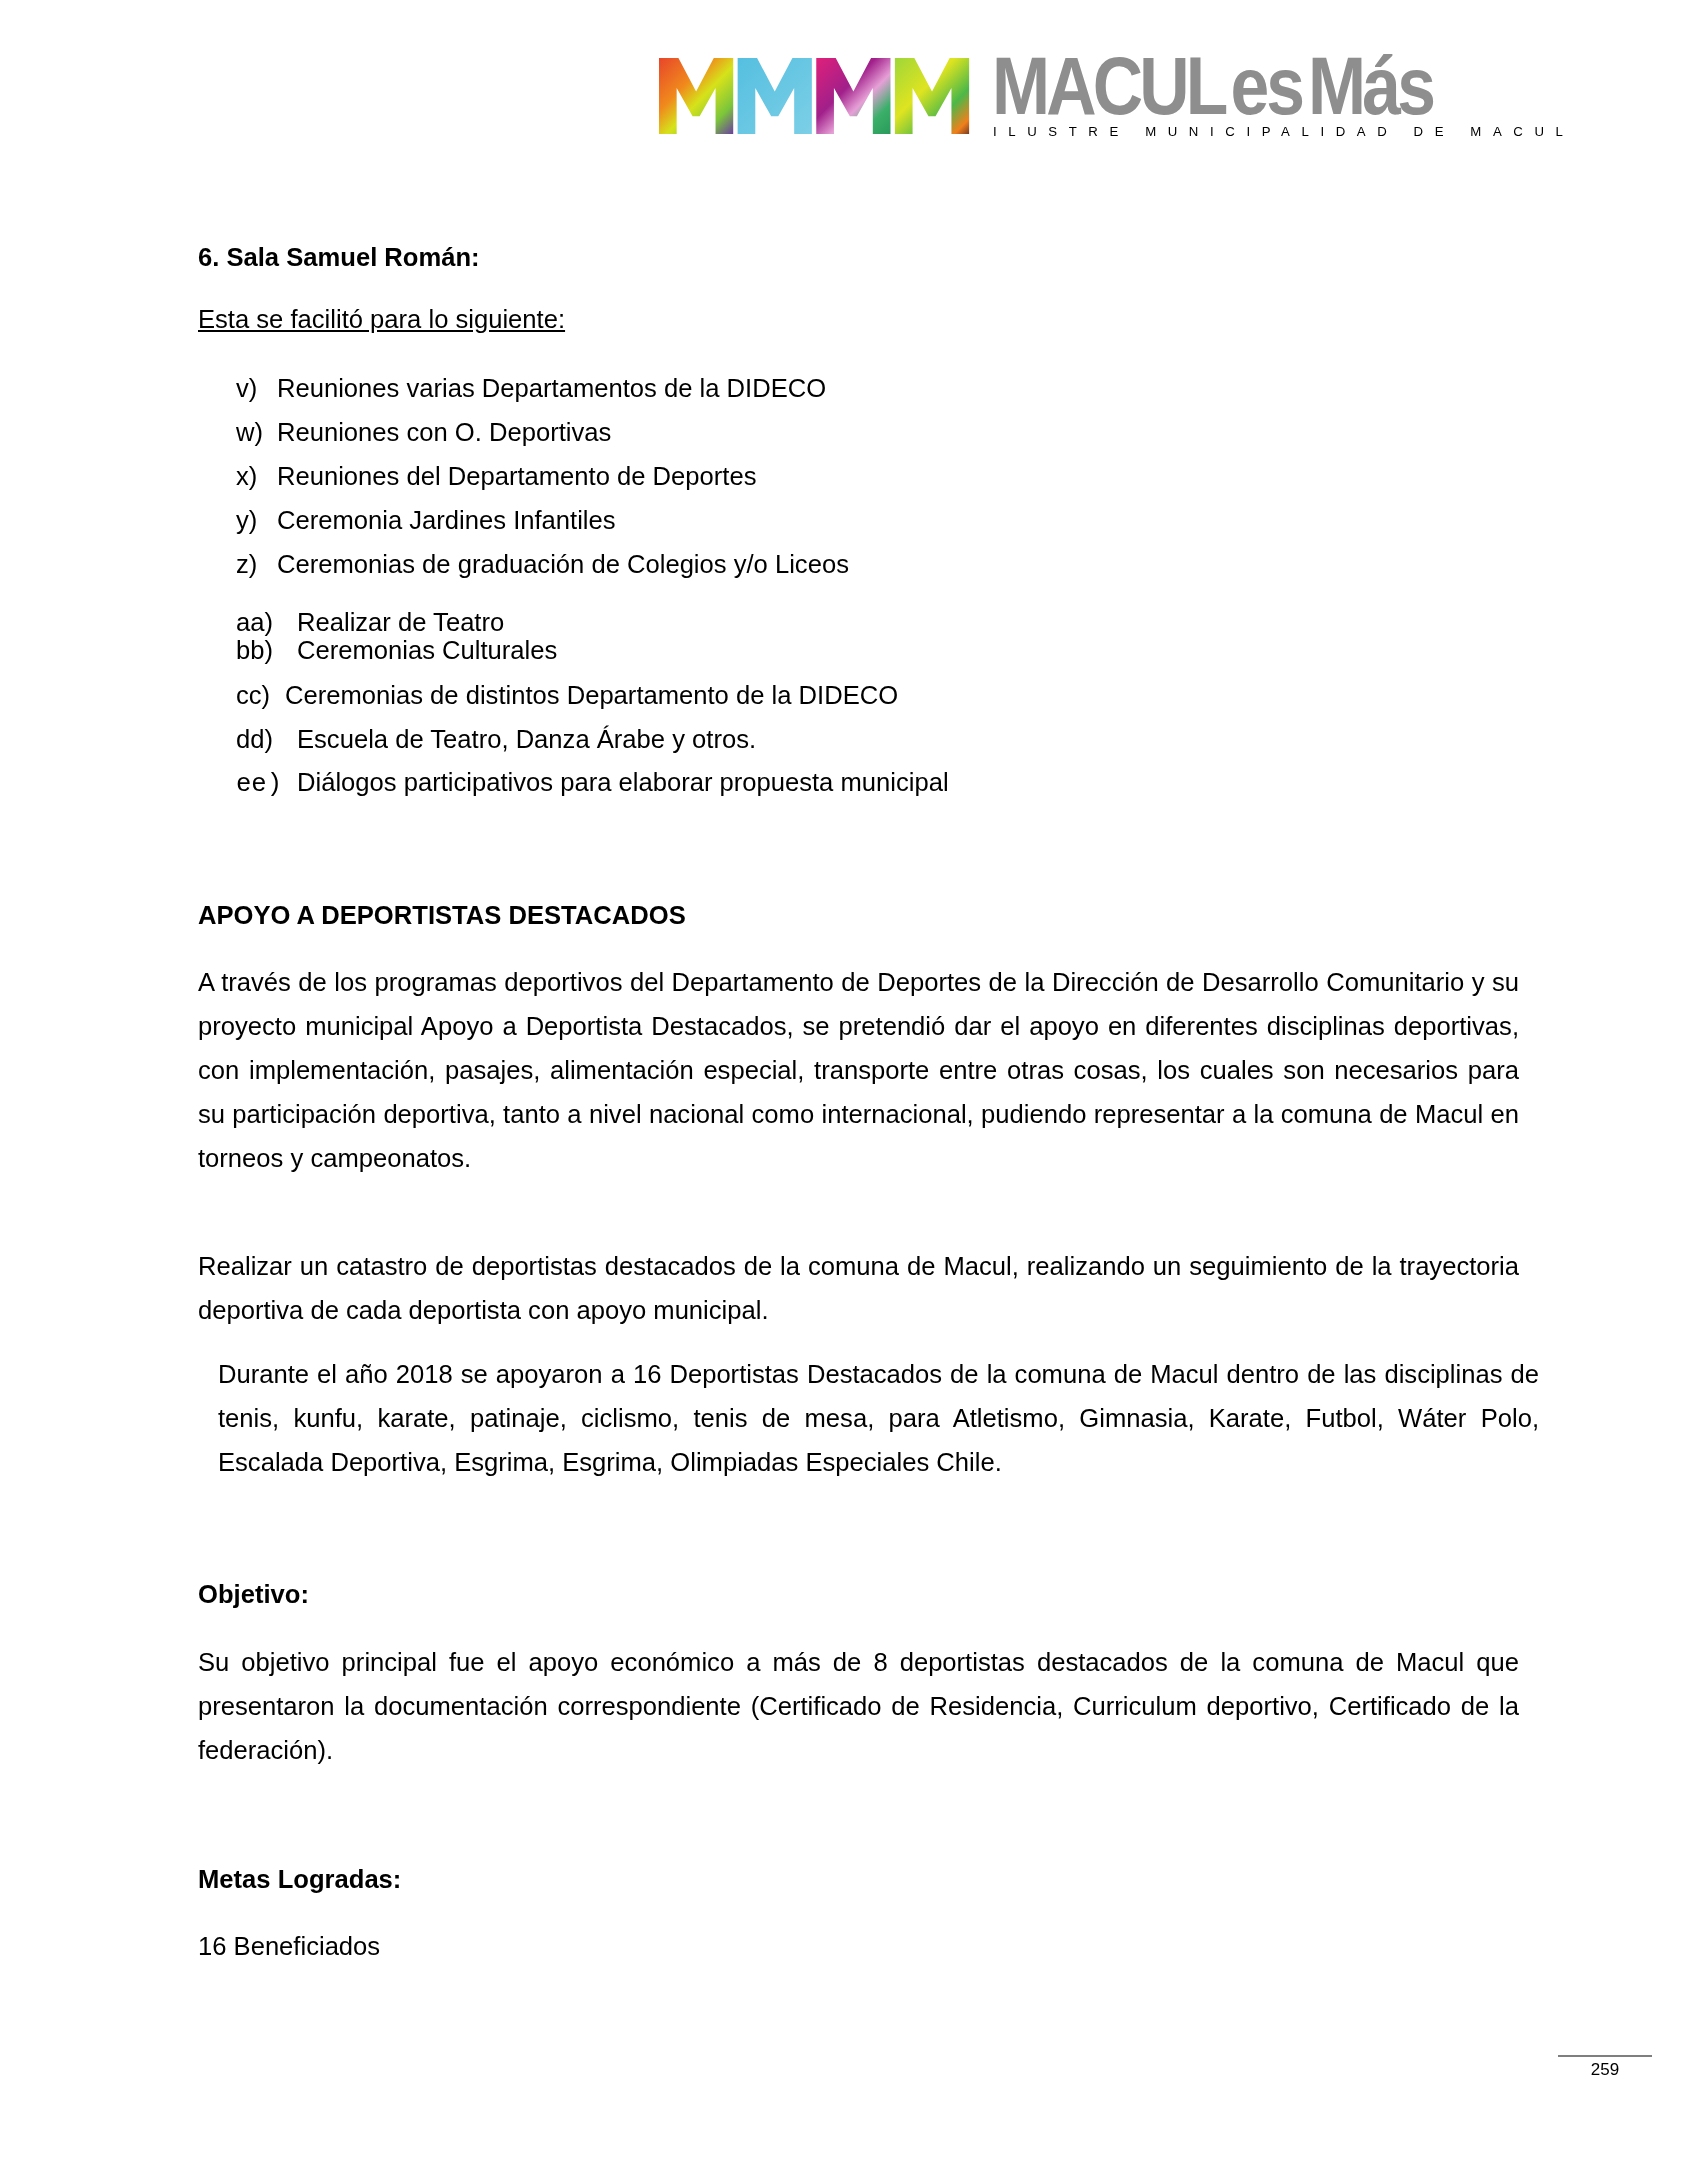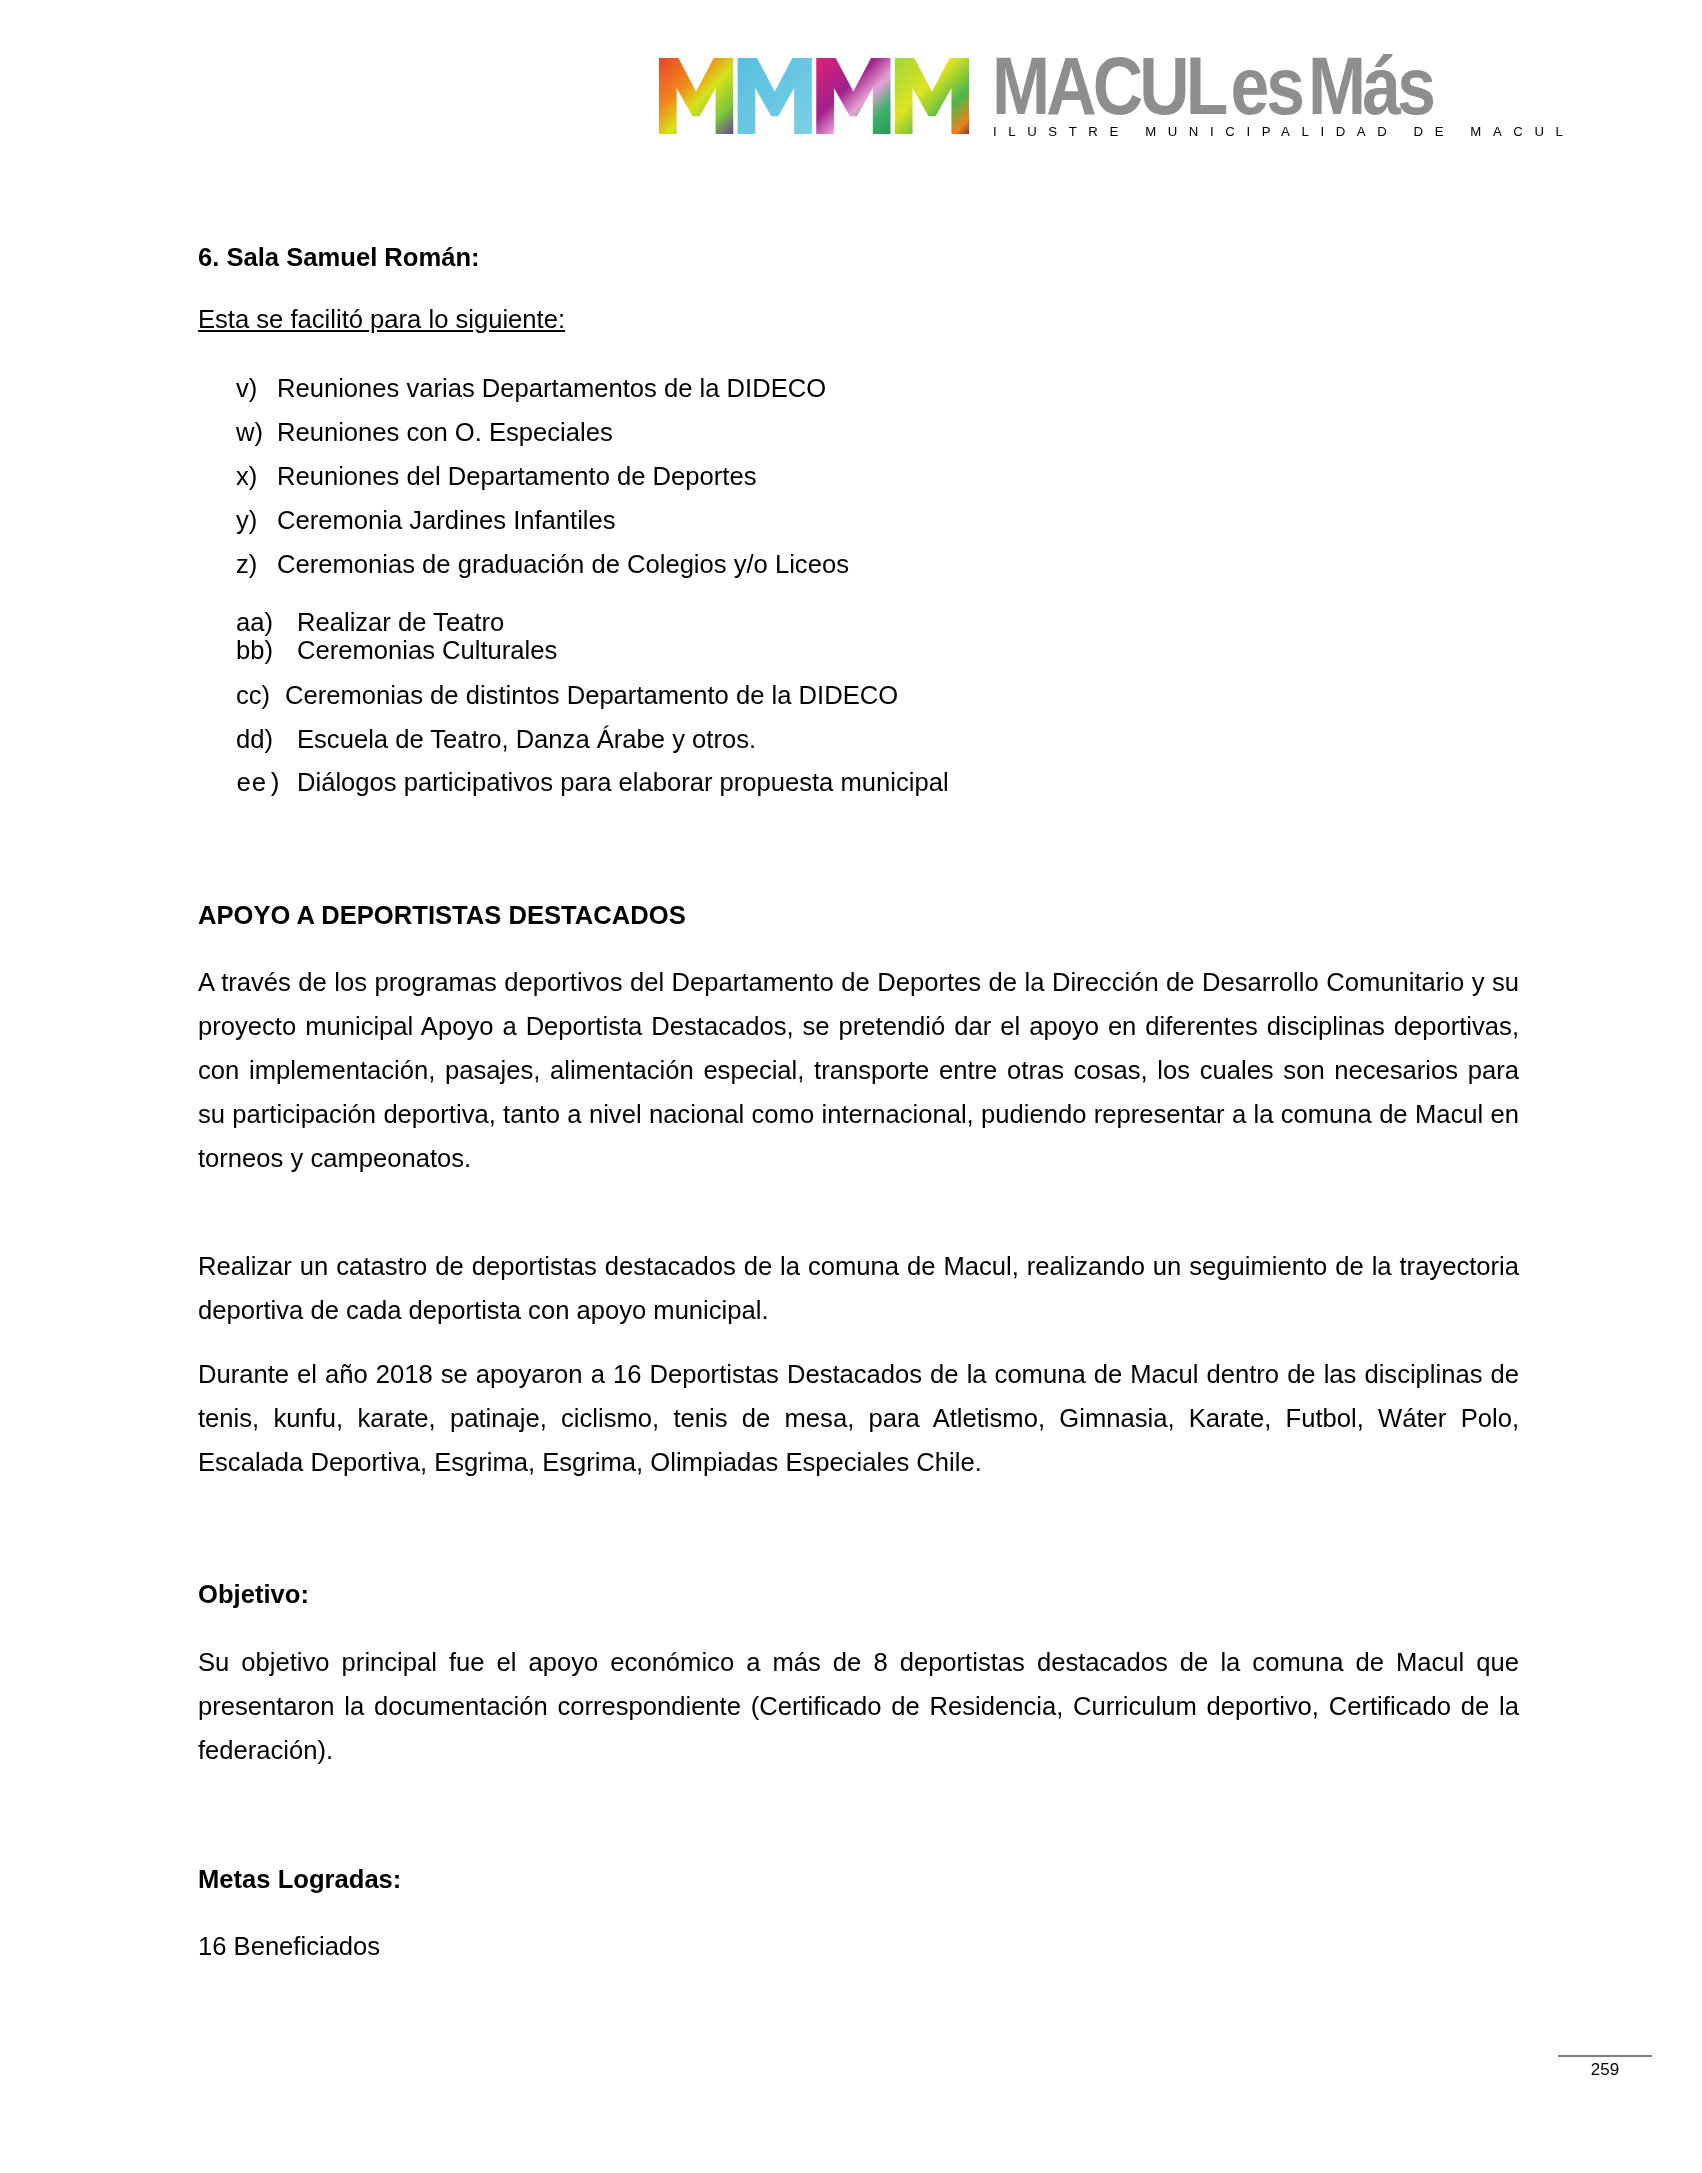--- a/index.html
+++ b/index.html
@@ -63,35 +63,35 @@
   </svg>
   <div class="brand"><span>MACUL</span><span class="es">es</span><span>Más</span></div>
   <div class="tagline">ILUSTRE MUNICIPALIDAD DE MACUL</div>
 </div>
 
 <div class="abs heading" style="left:198px; top:240px;">6.  Sala Samuel Román:</div>
 <div class="abs text" style="left:198px; top:302px; line-height:35px;text-decoration:underline;">Esta se facilitó para lo siguiente:</div>
 
 <div>
   <div class="list-item" style="top:371px;"><span class="marker" style="width:41px;">v)</span><span>Reuniones varias Departamentos de la DIDECO</span></div>
-  <div class="list-item" style="top:415px;"><span class="marker" style="width:41px;">w)</span><span>Reuniones con O. Especiales</span></div>
+  <div class="list-item" style="top:415px;"><span class="marker" style="width:41px;">w)</span><span>Reuniones con O. Deportivas</span></div>
   <div class="list-item" style="top:459px;"><span class="marker" style="width:41px;">x)</span><span>Reuniones del Departamento de Deportes</span></div>
   <div class="list-item" style="top:503px;"><span class="marker" style="width:41px;">y)</span><span>Ceremonia Jardines Infantiles</span></div>
   <div class="list-item" style="top:547px;"><span class="marker" style="width:41px;">z)</span><span>Ceremonias de graduación de Colegios y/o Liceos</span></div>
   <div class="list-item" style="top:590px;"><span class="marker" style="width:61px;margin-top:15px;">aa)</span><span>Realizar de Teatro</span></div>
   <div class="list-item" style="top:633px;"><span class="marker" style="width:61px;">bb)</span><span>Ceremonias Culturales</span></div>
   <div class="list-item" style="top:678px;"><span class="marker" style="width:49px;">cc)</span><span>Ceremonias de distintos Departamento de la DIDECO</span></div>
   <div class="list-item" style="top:722px;"><span class="marker" style="width:61px;">dd)</span><span>Escuela de Teatro, Danza Árabe y otros.</span></div>
   <div class="list-item" style="top:765px;"><span class="marker" style="width:61px;font-family:Liberation Mono, monospace;">ee)</span><span>Diálogos participativos para elaborar propuesta municipal</span></div>
 </div>
 
 <div class="abs heading" style="left:198px; top:898px;">APOYO A DEPORTISTAS DESTACADOS</div>
 <div class="content text justify" style="top:960px;">A través de los programas deportivos del Departamento de Deportes de la Dirección de Desarrollo Comunitario y su proyecto municipal Apoyo a Deportista Destacados, se pretendió dar el apoyo en diferentes disciplinas deportivas, con implementación, pasajes, alimentación especial, transporte entre otras cosas, los cuales son necesarios para su participación deportiva, tanto a nivel nacional como internacional, pudiendo representar a la comuna de Macul en torneos y campeonatos.</div>
 <div class="content text justify" style="top:1244px;">Realizar un catastro de deportistas destacados de la comuna de Macul, realizando un seguimiento de la trayectoria deportiva de cada deportista con apoyo municipal.</div>
-<div class="content text justify" style="top:1352px;">Durante el año 2018 se apoyaron a 16 Deportistas Destacados de la comuna de Macul dentro de las disciplinas de tenis, kunfu, karate, patinaje, ciclismo, tenis de mesa, para Atletismo, Gimnasia, Karate, Futbol, Wáter Polo, Escalada Deportiva, Esgrima, Esgrima, Olimpiadas Especiales Chile.</div>
+<div class="content text justify" style="top:1352px;margin-left:20px;">Durante el año 2018 se apoyaron a 16 Deportistas Destacados de la comuna de Macul dentro de las disciplinas de tenis, kunfu, karate, patinaje, ciclismo, tenis de mesa, para Atletismo, Gimnasia, Karate, Futbol, Wáter Polo, Escalada Deportiva, Esgrima, Esgrima, Olimpiadas Especiales Chile.</div>
 
 <div class="abs heading" style="left:198px; top:1577px;">Objetivo:</div>
 <div class="content text justify" style="top:1640px;">Su objetivo principal fue el apoyo económico a más de 8 deportistas destacados de la comuna de Macul que presentaron la documentación correspondiente (Certificado de Residencia, Curriculum deportivo, Certificado de la federación).</div>
 
 <div class="abs heading" style="left:198px; top:1862px;">Metas Logradas:</div>
 <div class="abs text" style="left:198px; top:1929px; line-height:35px;">16 Beneficiados</div>
 
 <div class="footer-line"></div>
 <div class="page-num">259</div>
 

